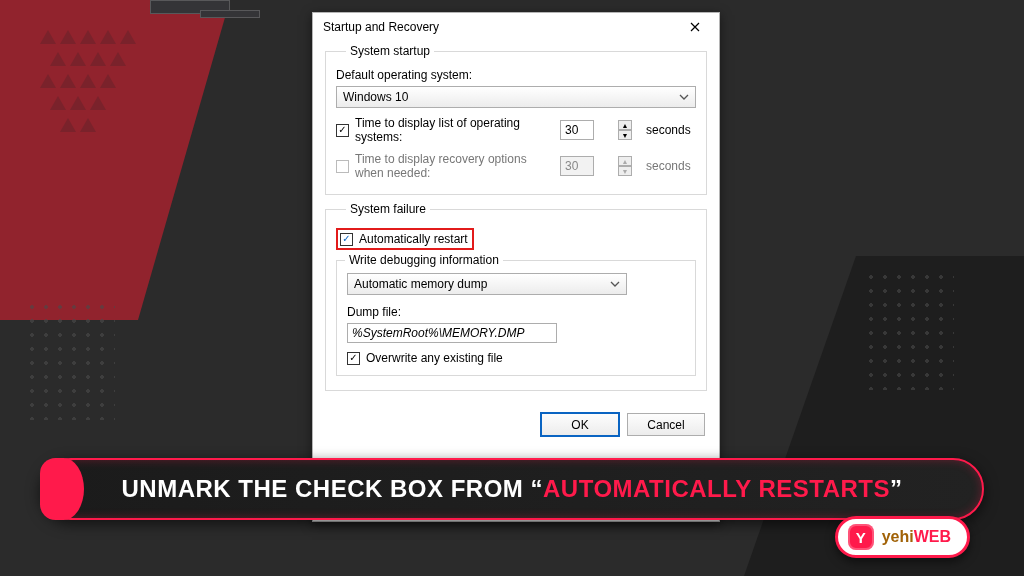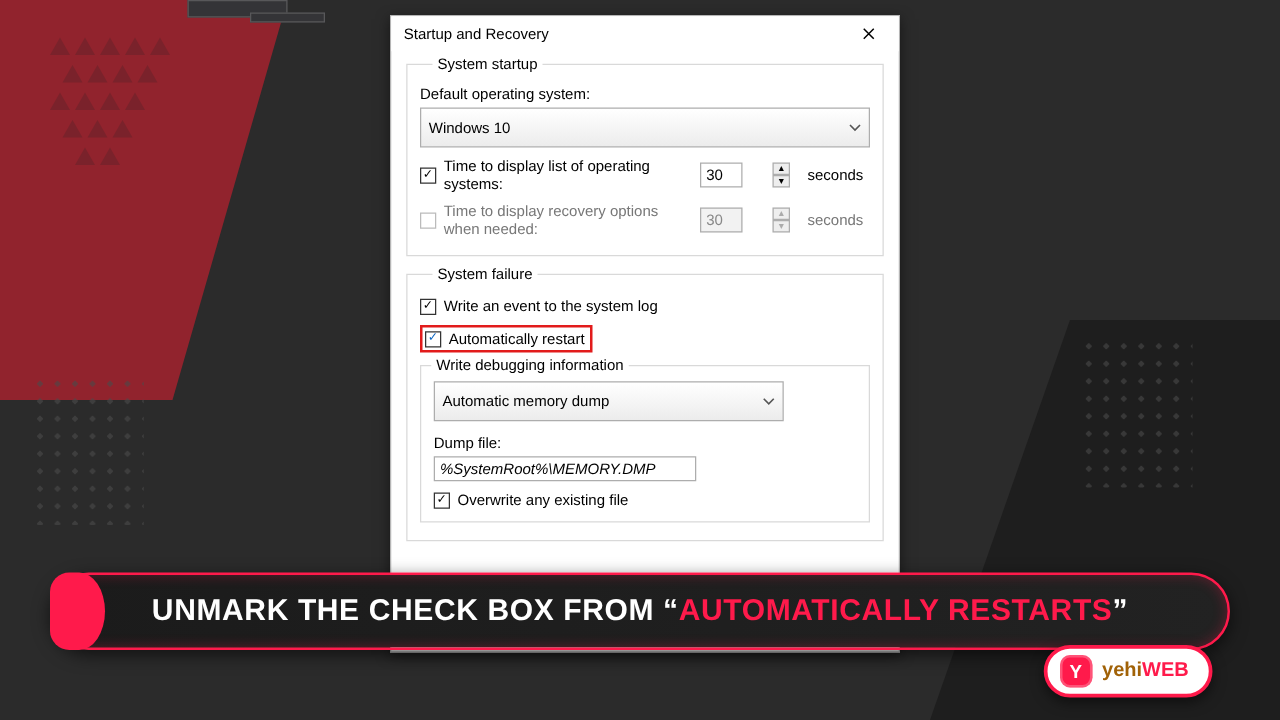--- a/index.html
+++ b/index.html
@@ -82,21 +82,21 @@
   .group-legend {
     position: absolute;
     top: -8px; left: 20px;
     background: #fff;
     padding: 0 4px;
     font-size: 12px;
   }
   .lbl { font-size: 12px; display:block; margin-top:6px; }
   .combo {
     display:flex; align-items:center;
-    width: 100%; height: 32px;
+    width: 100%; height: 22px;
     border: 1px solid #adadad;
     background: linear-gradient(#fff,#ececec);
     font-size: 12px; padding: 0 6px;
     justify-content: space-between;
     cursor: pointer;
     margin-top: 4px;
   }
   .combo .chev { width:10px; height:10px; }
   .row {
     display:flex; align-items:center; gap:6px;
@@ -312,24 +312,20 @@
             <button disabled="">▼</button>
           </div>
         </div>
         <span class="unit">seconds</span>
       </div>
     </div>
 
     <div class="group" style="margin-top:14px;">
       <div class="group-legend">System failure</div>
 
-      <div class="row">
-        <span class="checkbox checked"></span>
-        <span class="label-text">Write an event to the system log</span>
-      </div>
 
       <div class="row">
         <span class="highlight-box">
           <span class="checkbox blue checked"></span>
           <span class="label-text">Automatically restart</span>
         </span>
       </div>
 
       <div class="subgroup">
         <div class="sub-legend">Write debugging information</div>
@@ -344,20 +340,24 @@
         <input class="txt-input" type="text" value="%SystemRoot%\MEMORY.DMP" style="">
 
         <div class="row">
           <span class="checkbox checked"></span>
           <span class="label-text">Overwrite any existing file</span>
         </div>
       </div>
     </div>
   </div>
 
+  <div class="buttons-row">
+    <button class="btn default">OK</button>
+    <button class="btn">Cancel</button>
+  </div>
 </div>
 
 <div class="caption-banner">
   <div class="banner-knob"></div>
   <div class="text">
     <span>UNMARK THE CHECK BOX FROM “</span><span class="accent">AUTOMATICALLY RESTARTS</span><span>”</span>
   </div>
 </div>
 
 <div class="badge">

